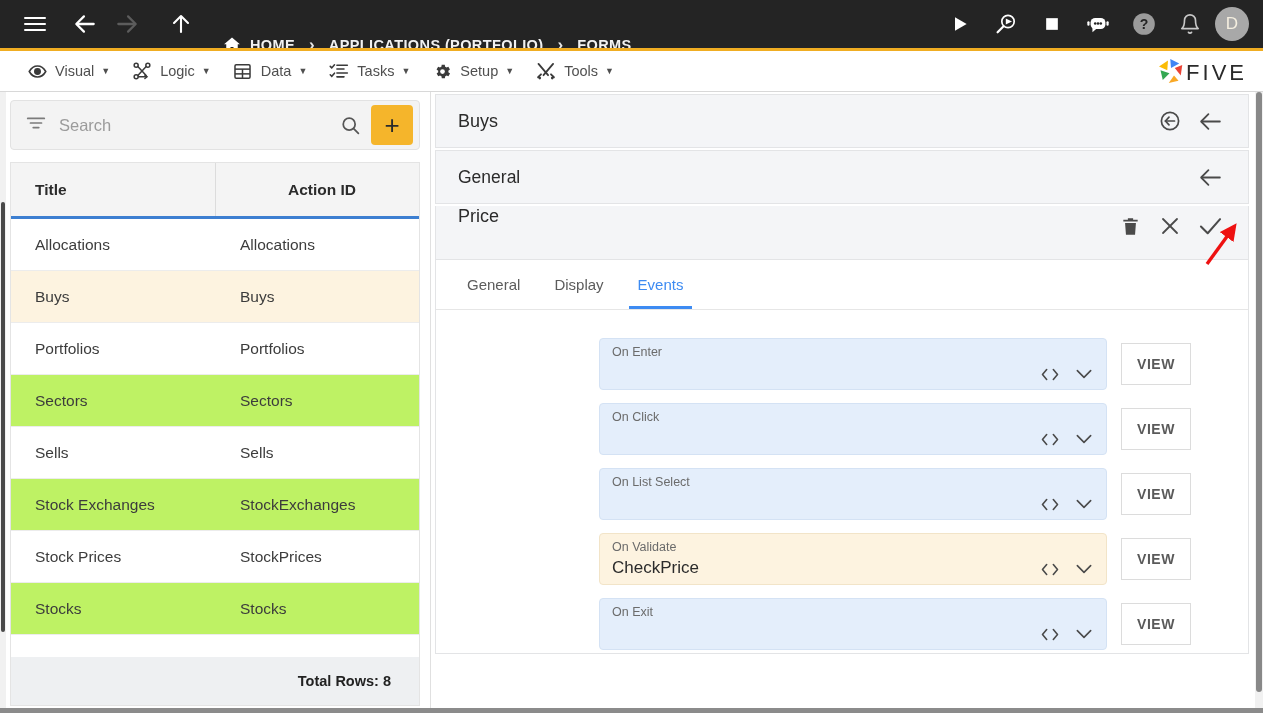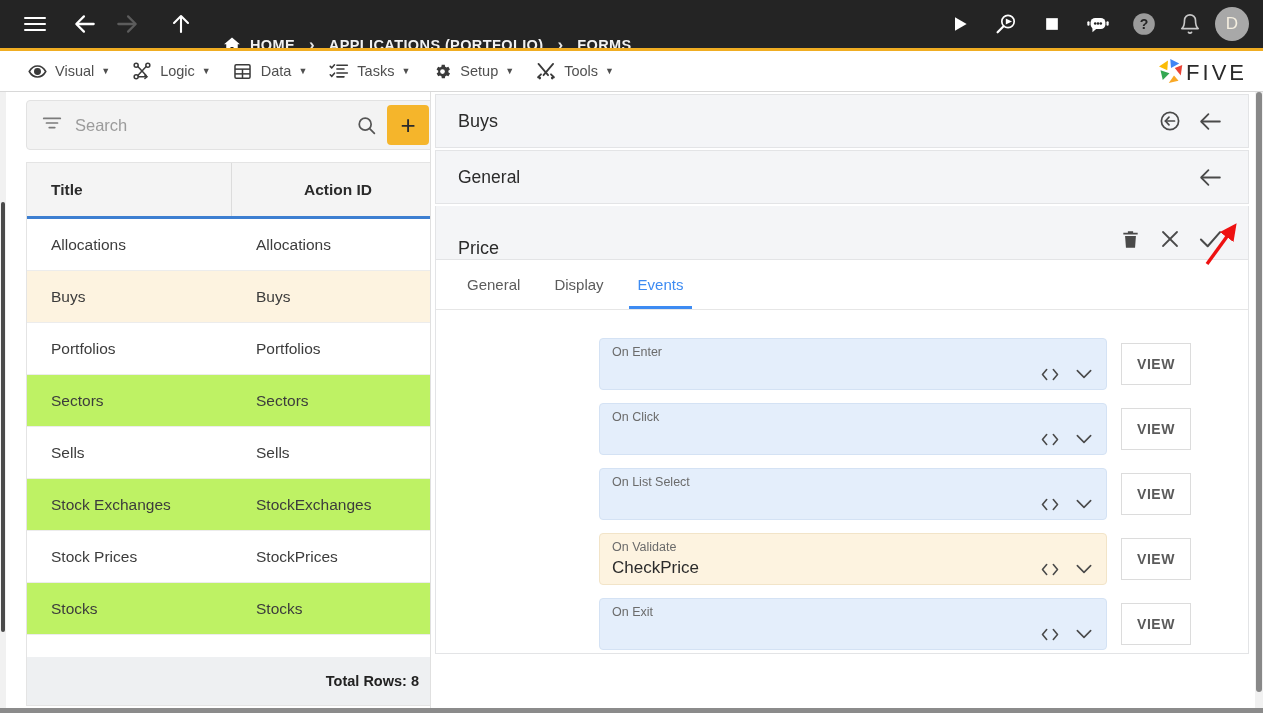--- a/index.html
+++ b/index.html
@@ -69,21 +69,21 @@
     position: absolute; right: 16px; top: 5px;
     display: flex; align-items: center;
   }
   .logo-text {
     font-size: 22px; letter-spacing: 3px; color: #2a2a2a;
     font-family: "Liberation Sans", sans-serif;
   }
 
   
   .leftpanel {
-    position: absolute; top: 92px; left: 22px;
+    position: absolute; top: 92px; left: 6px;
     width: 418px; height: 621px;
     background: #ffffff;
   }
   .searchbar {
     margin: 8px 4px 0 4px; height: 50px;
     background: #f3f3f3; border: 1px solid #e2e2e2;
     border-radius: 4px;
     display: flex; align-items: center; padding: 0 6px 0 14px;
   }
   .filter-ico { width: 22px; color: #7b7b7b; flex: 0 0 auto; }
@@ -129,21 +129,21 @@
   .grow.sel { background: #fdf3e0; }
   .gc {
     font-size: 15.5px; color: #3c3c3c; padding-left: 24px;
     white-space: nowrap; overflow: hidden;
   }
   .gc.c1 { width: 205px; }
   .gc.c2 { flex: 1 1 auto; }
   .grid-foot {
     height: 48px; background: #eef0f2;
     display: flex; align-items: center; justify-content: flex-end;
-    padding-right: 16px;
+    padding-right: 28px;
     font-size: 14.5px; font-weight: bold; color: #222;
     flex: 0 0 auto;
   }
 
   
   .left-scroll {
     position: absolute; left: 0; top: 92px;
     width: 6px; height: 621px; background: #f1f1f1;
   }
   .left-scroll i {
@@ -173,21 +173,21 @@
     color: #4a4a4a; cursor: pointer;
   }
   .panel-main {
     margin: 2px 4px 0 4px;
     border: 1px solid #e3e4e6; border-top: none;
     background: #fff; height: 448px; position: relative;
   }
   .price-head {
     height: 54px; background: #f4f5f7;
     border-bottom: 1px solid #e3e4e6;
-    display: flex; align-items: flex-end; padding: 0 18px 0 22px;
+    display: flex; align-items: flex-start; padding: 0 18px 0 22px;
   }
   .tabs {
     height: 50px; display: flex; align-items: flex-end;
     padding-left: 22px; border-bottom: 1px solid #e6e6e6;
   }
   .tab {
     font-size: 15px; color: #5c5c5c; padding: 0 9px 13px 9px;
     margin-right: 16px; cursor: pointer;
     border-bottom: 3px solid transparent;
   }

